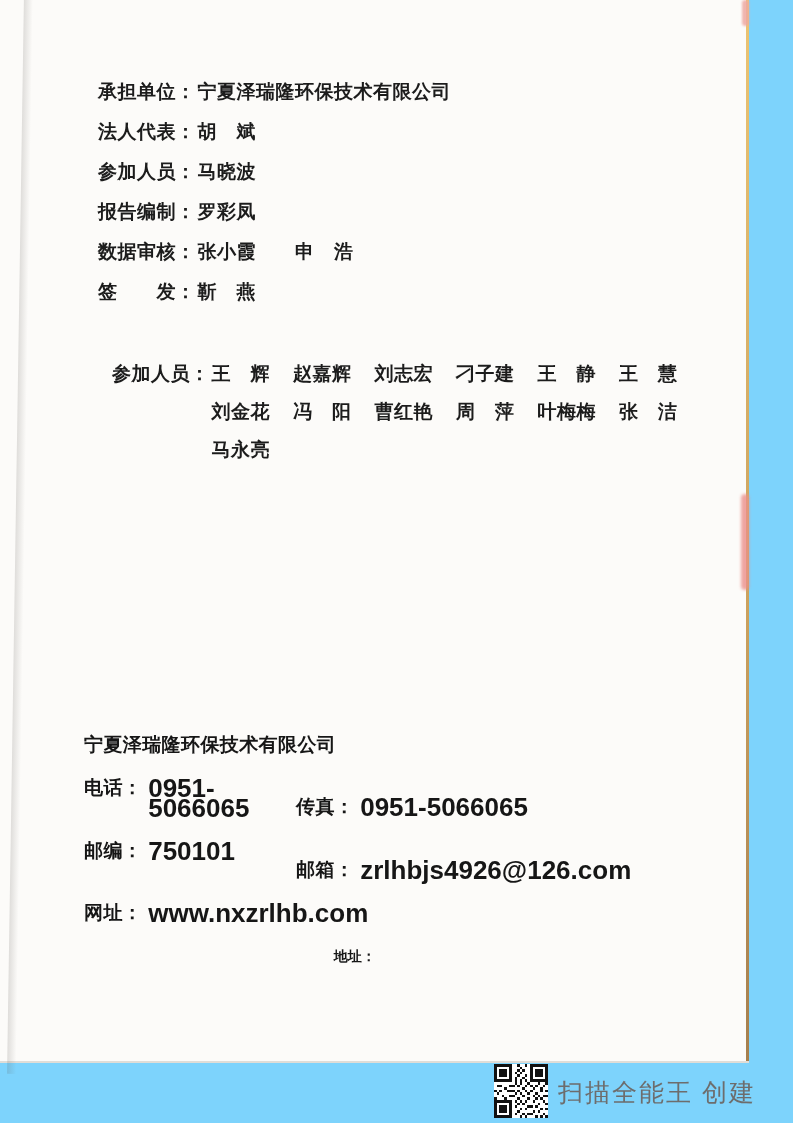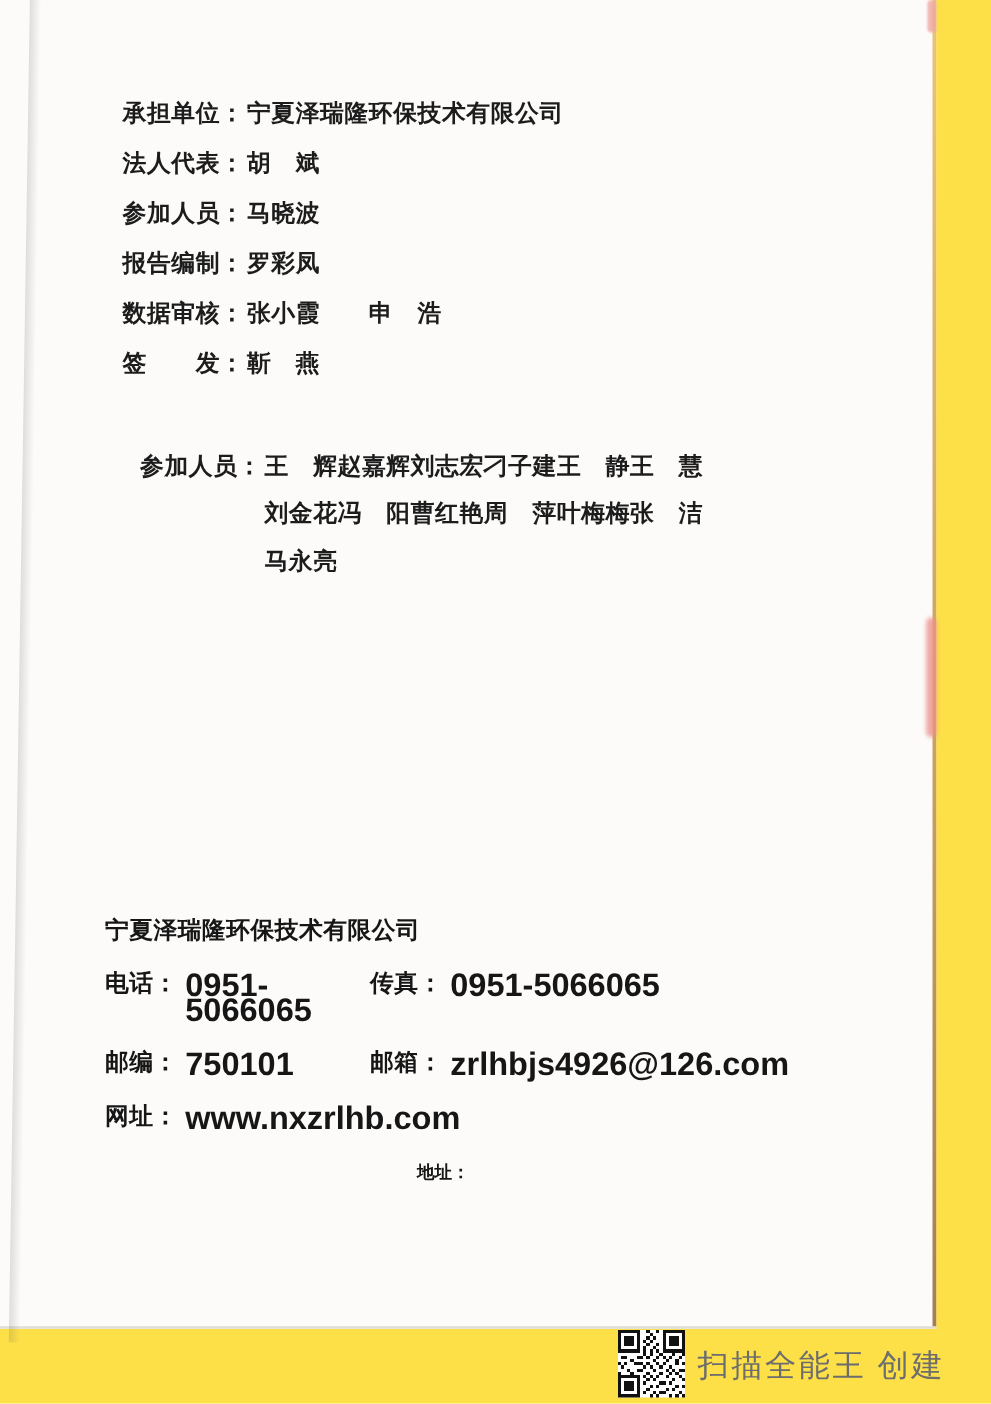--- a/index.html
+++ b/index.html
@@ -1,21 +1,21 @@
 <!DOCTYPE html>
 <html><head>
 <meta charset="utf-8">
 <style>
   html,body{margin:0;padding:0;}
   body{
     width:793px;height:1123px;background:#ffffff;
     font-family:"Liberation Sans",sans-serif;
     -webkit-font-smoothing:antialiased;
   }
-  .canvas{position:relative;width:793px;height:1123px;overflow:hidden;background:#fde047;}
+  .canvas{position:relative;width:793px;height:1123px;overflow:hidden;background:#7dd3fc;}
 
   
   .paper{
     position:absolute;left:0;top:0;width:749px;height:1061px;
     background:#fcfbf9;
     border-bottom:2px solid #e0ddd7;
   }
   .edge-left{
     position:absolute;left:24px;top:-6px;width:9px;height:1080px;
     background:linear-gradient(to right,rgba(90,85,80,0.18),rgba(90,85,80,0));
@@ -36,27 +36,27 @@
 
   
   .fields{position:absolute;left:98px;top:82px;color:#1c1c1c;}
   .frow{display:flex;font-size:19px;line-height:20px;font-weight:700;margin-bottom:20px;}
   .lbl{white-space:pre;letter-spacing:.5px;}
   .val{white-space:pre;margin-left:2px;letter-spacing:.5px;}
 
   .participants{position:absolute;left:112px;top:364px;display:flex;color:#1c1c1c;
     font-size:19px;font-weight:700;line-height:20px;}
   .names{margin-left:2px;}
-  .name-row{display:flex;margin-bottom:18px;white-space:pre;letter-spacing:.5px;}
+  .name-row{display:flex;gap:23px;margin-bottom:18px;white-space:pre;letter-spacing:.5px;}
 
   
   .contact{position:absolute;left:84px;top:735px;color:#161616;font-size:19px;font-weight:700;}
   .crow{display:flex;line-height:20px;margin-bottom:23px;letter-spacing:.4px;}
   .col1{width:212px;display:flex;}
-  .col2{display:flex;}
+  .col2{display:flex;margin-top:19px;}
   .serif{font-family:Liberation Sans, sans-serif;font-size:26px;letter-spacing:0;}
   .crow .l{white-space:pre;margin-right:6px;}
   .addr{font-size:14px;letter-spacing:0;justify-content:center;}
 
   
   .qr{position:absolute;left:494px;top:1064px;width:54px;height:54px;}
   .scan-note{
     position:absolute;left:558px;top:1076px;
     font-size:25px;color:#6d6d6d;letter-spacing:2px;white-space:pre;
   }

